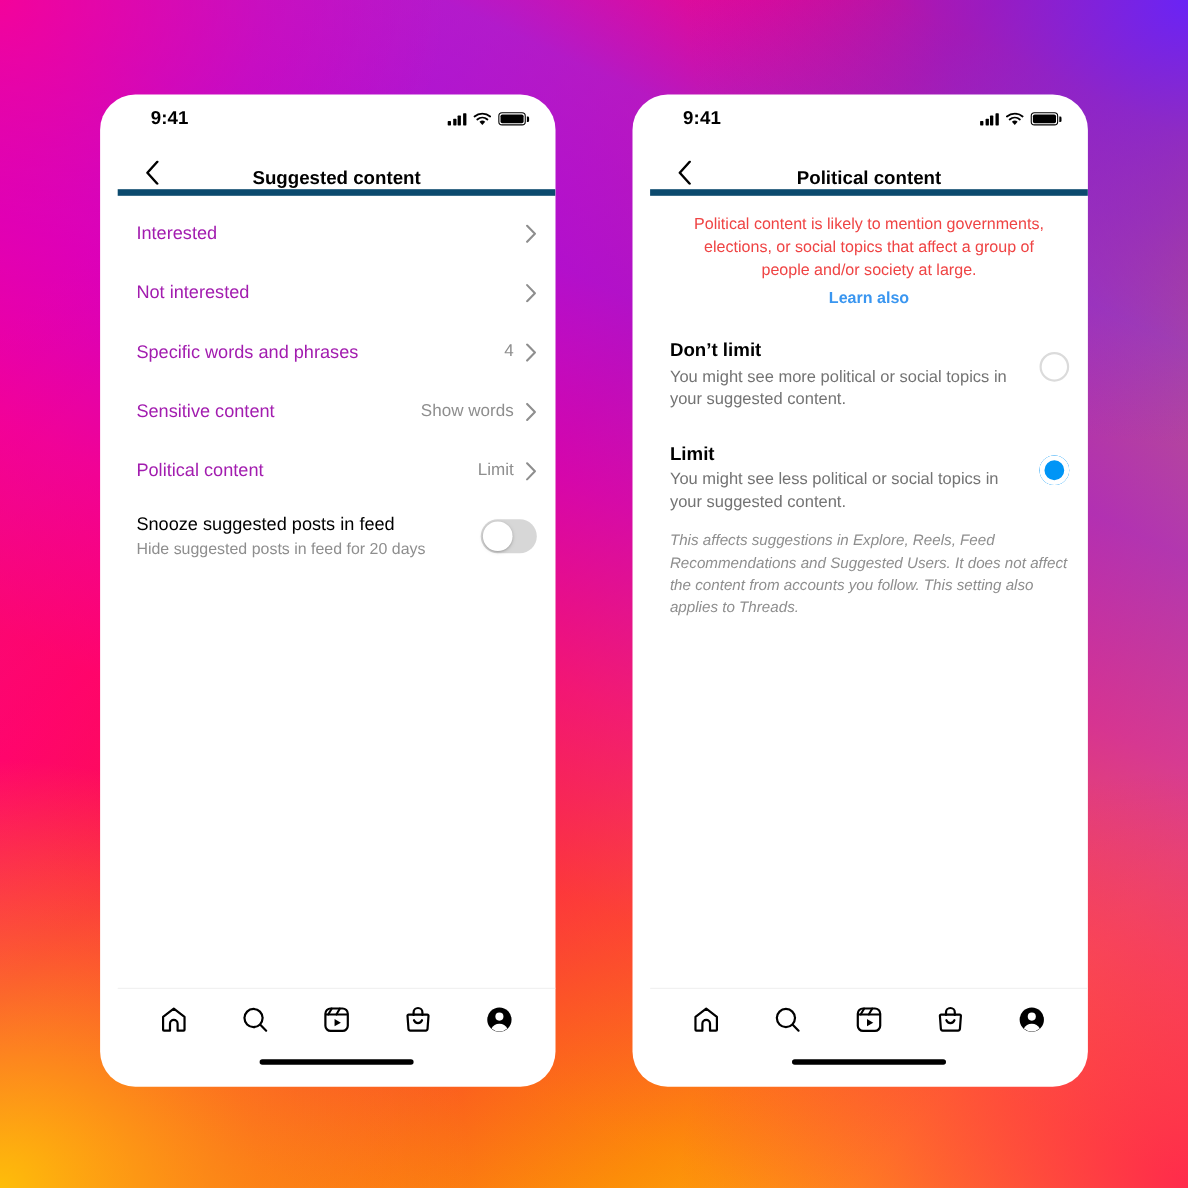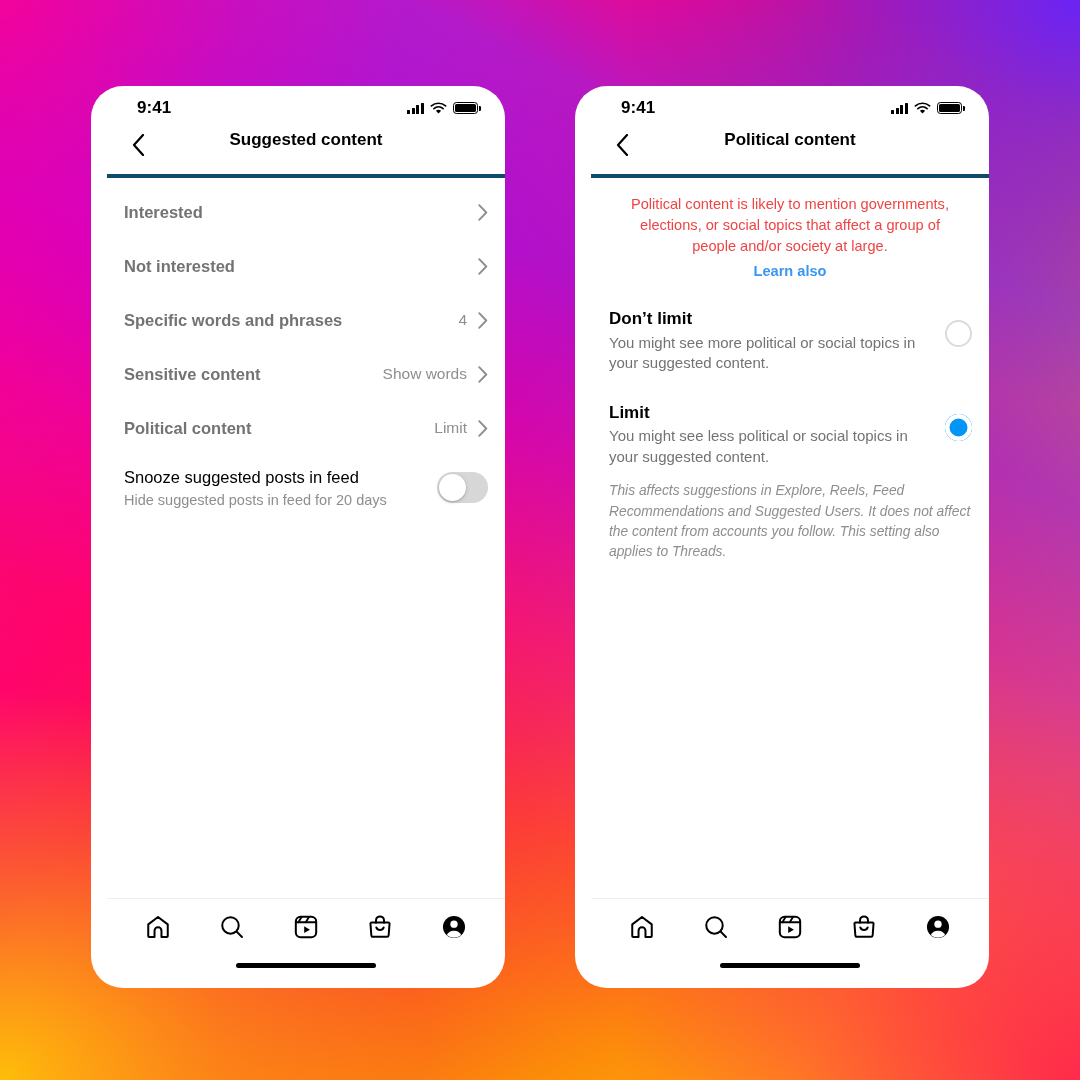--- a/index.html
+++ b/index.html
@@ -79,41 +79,41 @@
   }
   .batt::after{
     content:""; position:absolute; right:-3.6px; top:3.2px;
     width:2px; height:4.4px; background:#000; border-radius:0 1.2px 1.2px 0;
   }
   .batt span{ display:block; width:100%; height:100%; background:#000; border-radius:1.6px; }
 
   
   .nav-header{
     flex:0 0 48px; height:48px;
-    display:flex; align-items:flex-start; position:relative;
-    border-bottom:4px solid #0c4a6e;
+    display:flex; align-items:flex-end; position:relative;
+    border-bottom:6px solid #0c4a6e;
     padding:0 16px;
   }
   .back-btn{ width:30px; height:30px; display:flex; align-items:center; justify-content:center; cursor:pointer; }
   .nav-title{
     position:absolute; left:0; right:0; text-align:center;
     font-size:17px; font-weight:bold; color:#000; pointer-events:none;
   }
 
   
   .screen-body{ flex:1 1 auto; overflow:hidden; position:relative; }
 
   
   .settings-list{ padding-top:7px; }
   .row{
     display:flex; align-items:center;
     padding:0 17px 0 17px;
     height:54px; cursor:pointer;
   }
-  .row-label{ font-size:16.5px; color:#737373; flex:1 1 auto;font-weight:bold; }
+  .row-label{ font-size:16.5px; color:#a21caf; flex:1 1 auto; }
   .row-value{ font-size:15.5px; color:#8e8e8e; margin-right:11px; }
   .chev{ flex:0 0 auto; display:flex; align-items:center; }
 
   .row-toggle{
     display:flex; align-items:flex-start;
     padding:11px 17px 0 17px; cursor:pointer;
   }
   .row-toggle .txtcol{ flex:1 1 auto; padding-right:14px; }
   .row-toggle .t1{ font-size:16.5px; color:#000; line-height:1.35; }
   .row-toggle .t2{ font-size:14.5px; color:#8e8e8e; line-height:1.4; margin-top:2px; }

